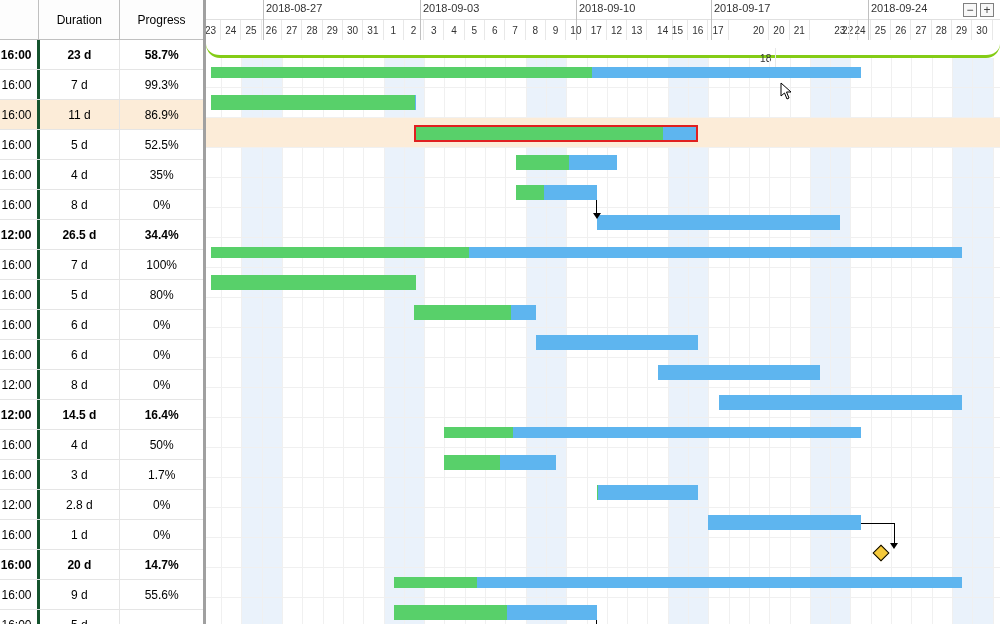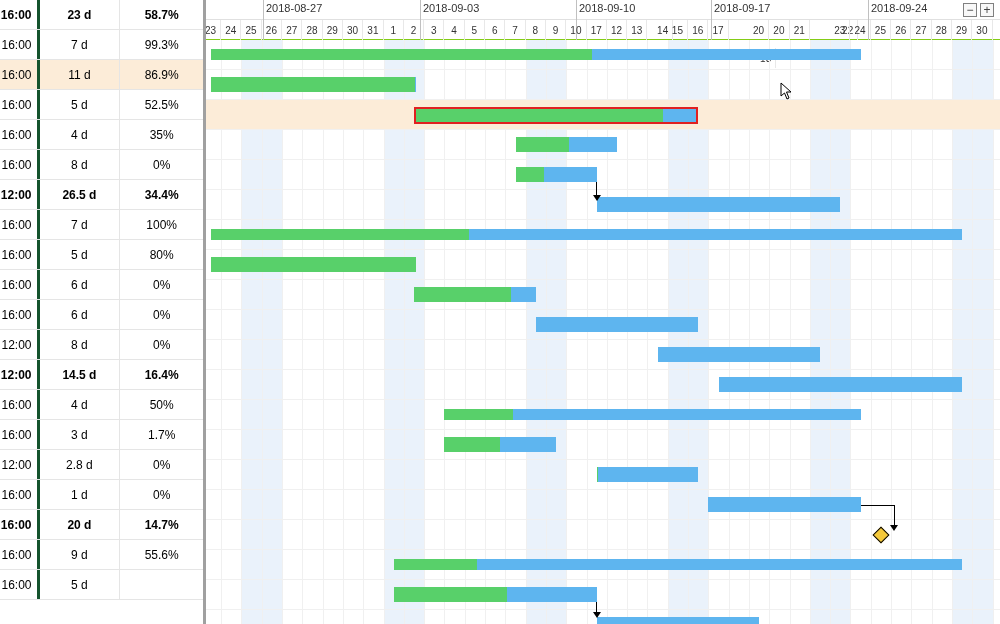--- a/index.html
+++ b/index.html
@@ -23,21 +23,21 @@
 .left-row.bold { font-weight: 700; }
 .left-row.highlight { background:#fcecd8; }
 
 
 .right-panel { width: 794px; height: 624px; position: relative; overflow:hidden; }
 
 
 .zoom-controls { position:absolute; right:6px; top:3px; display:flex; gap:3px; z-index:40; }
 .zctrl { width:14px; height:14px; border:1px solid #808080; background:#f8f8f8; display:flex; align-items:center; justify-content:center; font-size:12px; line-height:12px; color:#444; cursor:pointer; }
 
-.timeline-header { height:40px; border-bottom:1px solid #84cc16; position:relative; }
+.timeline-header { height:58px; border-bottom:3px solid #84cc16; position:relative;border-radius:14px; }
 .tl-row1 { height:20px; display:flex; position:relative; border-bottom:1px solid #e0e0e0; }
 .wk-label { position:absolute; font-size:11px; color:#333; top:2px; }
 .wk-sep { position:absolute; top:0; width:1px; height:40px; background:#c0c0c0; }
 .tl-row2 { height:20px; position:relative; }
 .day-col { position:absolute; top:0; height:20px; font-size:10px; color:#333; display:flex; align-items:center; justify-content:center; border-right:1px solid #e8e8e8; }
 
 .chart-area { position:relative; height:584px; }
 .row-bg { position:absolute; left:0; width:794px; height:30px; border-bottom:1px solid #f0f0f0; }
 .row-bg.highlight { background:#fcecd8; }
 
@@ -58,20 +58,25 @@
 .cursor { position:absolute; z-index:50; font-size:16px; color:#000; pointer-events:none; }
 .cursor svg { width:14px; height:18px; }
 
 </style>
 </head>
 <body>
 
 <div class="container">
 
   <div class="left-panel">
+    <div class="left-header">
+      <div class="lh-cell lh-time"></div>
+      <div class="lh-cell lh-dur">Duration</div>
+      <div class="lh-cell lh-prog">Progress</div>
+    </div>
     <div class="left-rows" id="left-rows">
         <div class="left-row bold">
           <div class="lr-time">16:00</div>
           <div class="lr-dur">23 d</div>
           <div class="lr-prog">58.7%</div>
         </div>
         <div class="left-row">
           <div class="lr-time">16:00</div>
           <div class="lr-dur">7 d</div>
           <div class="lr-prog">99.3%</div>

